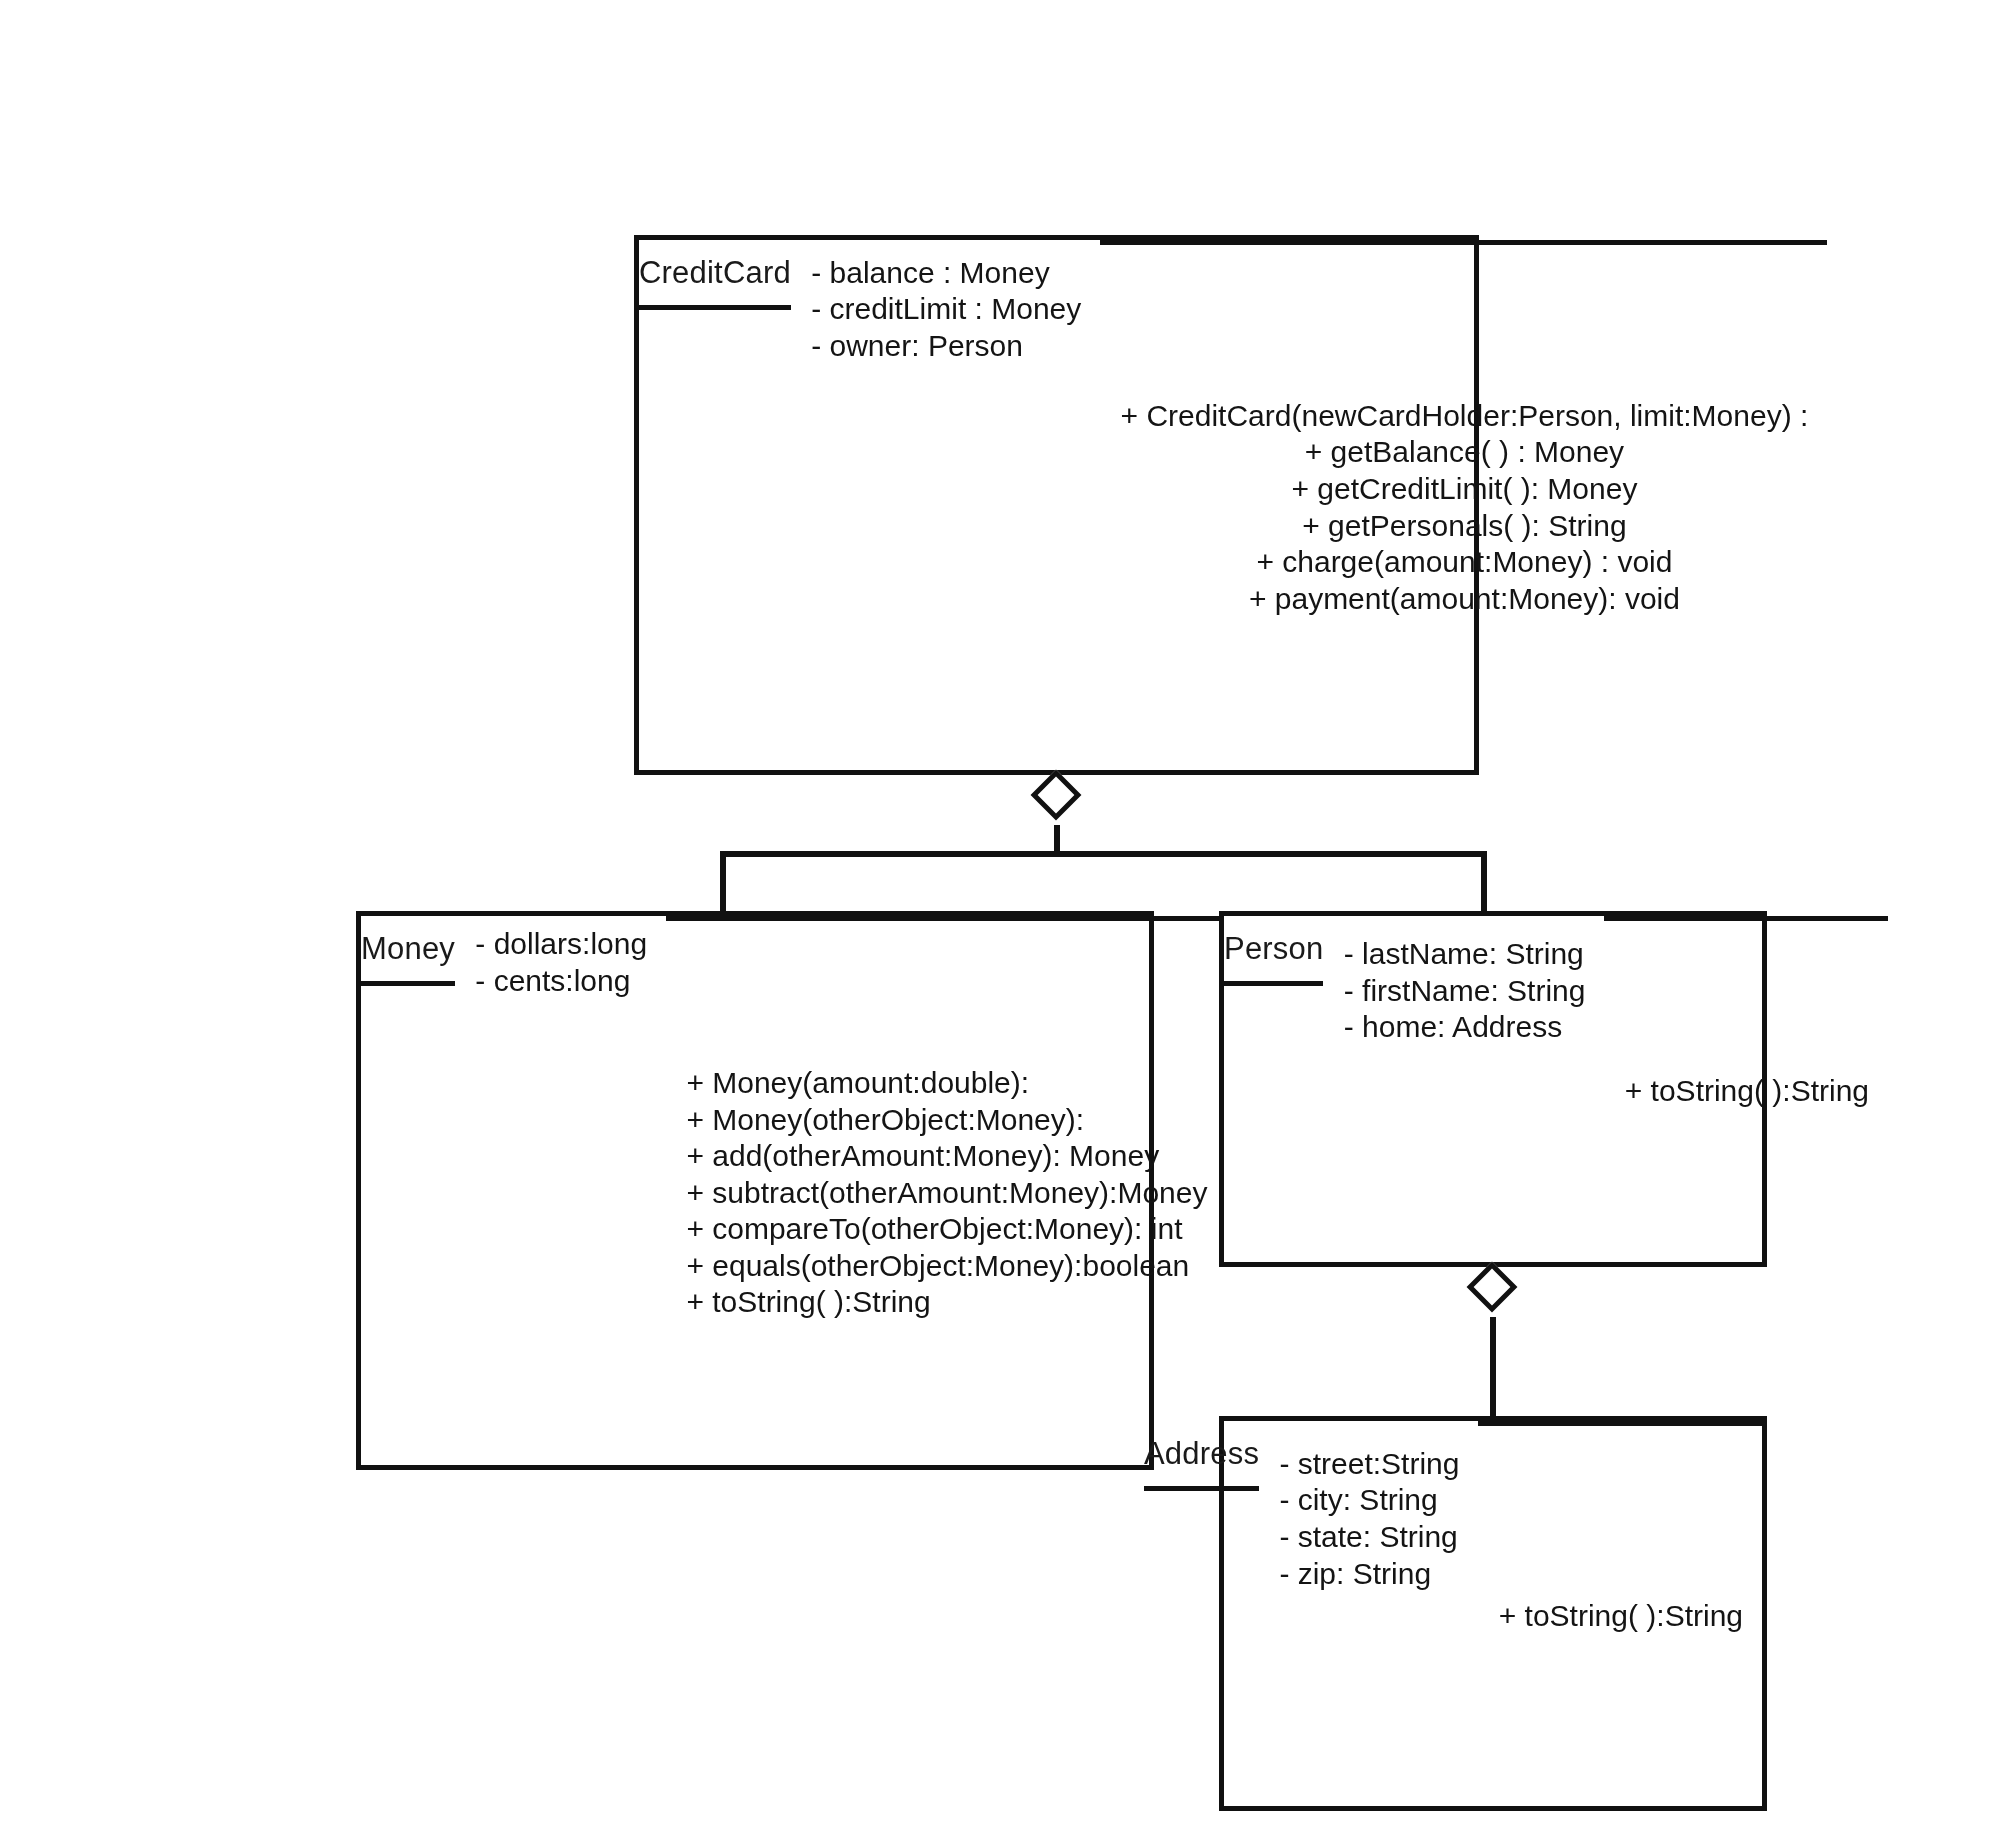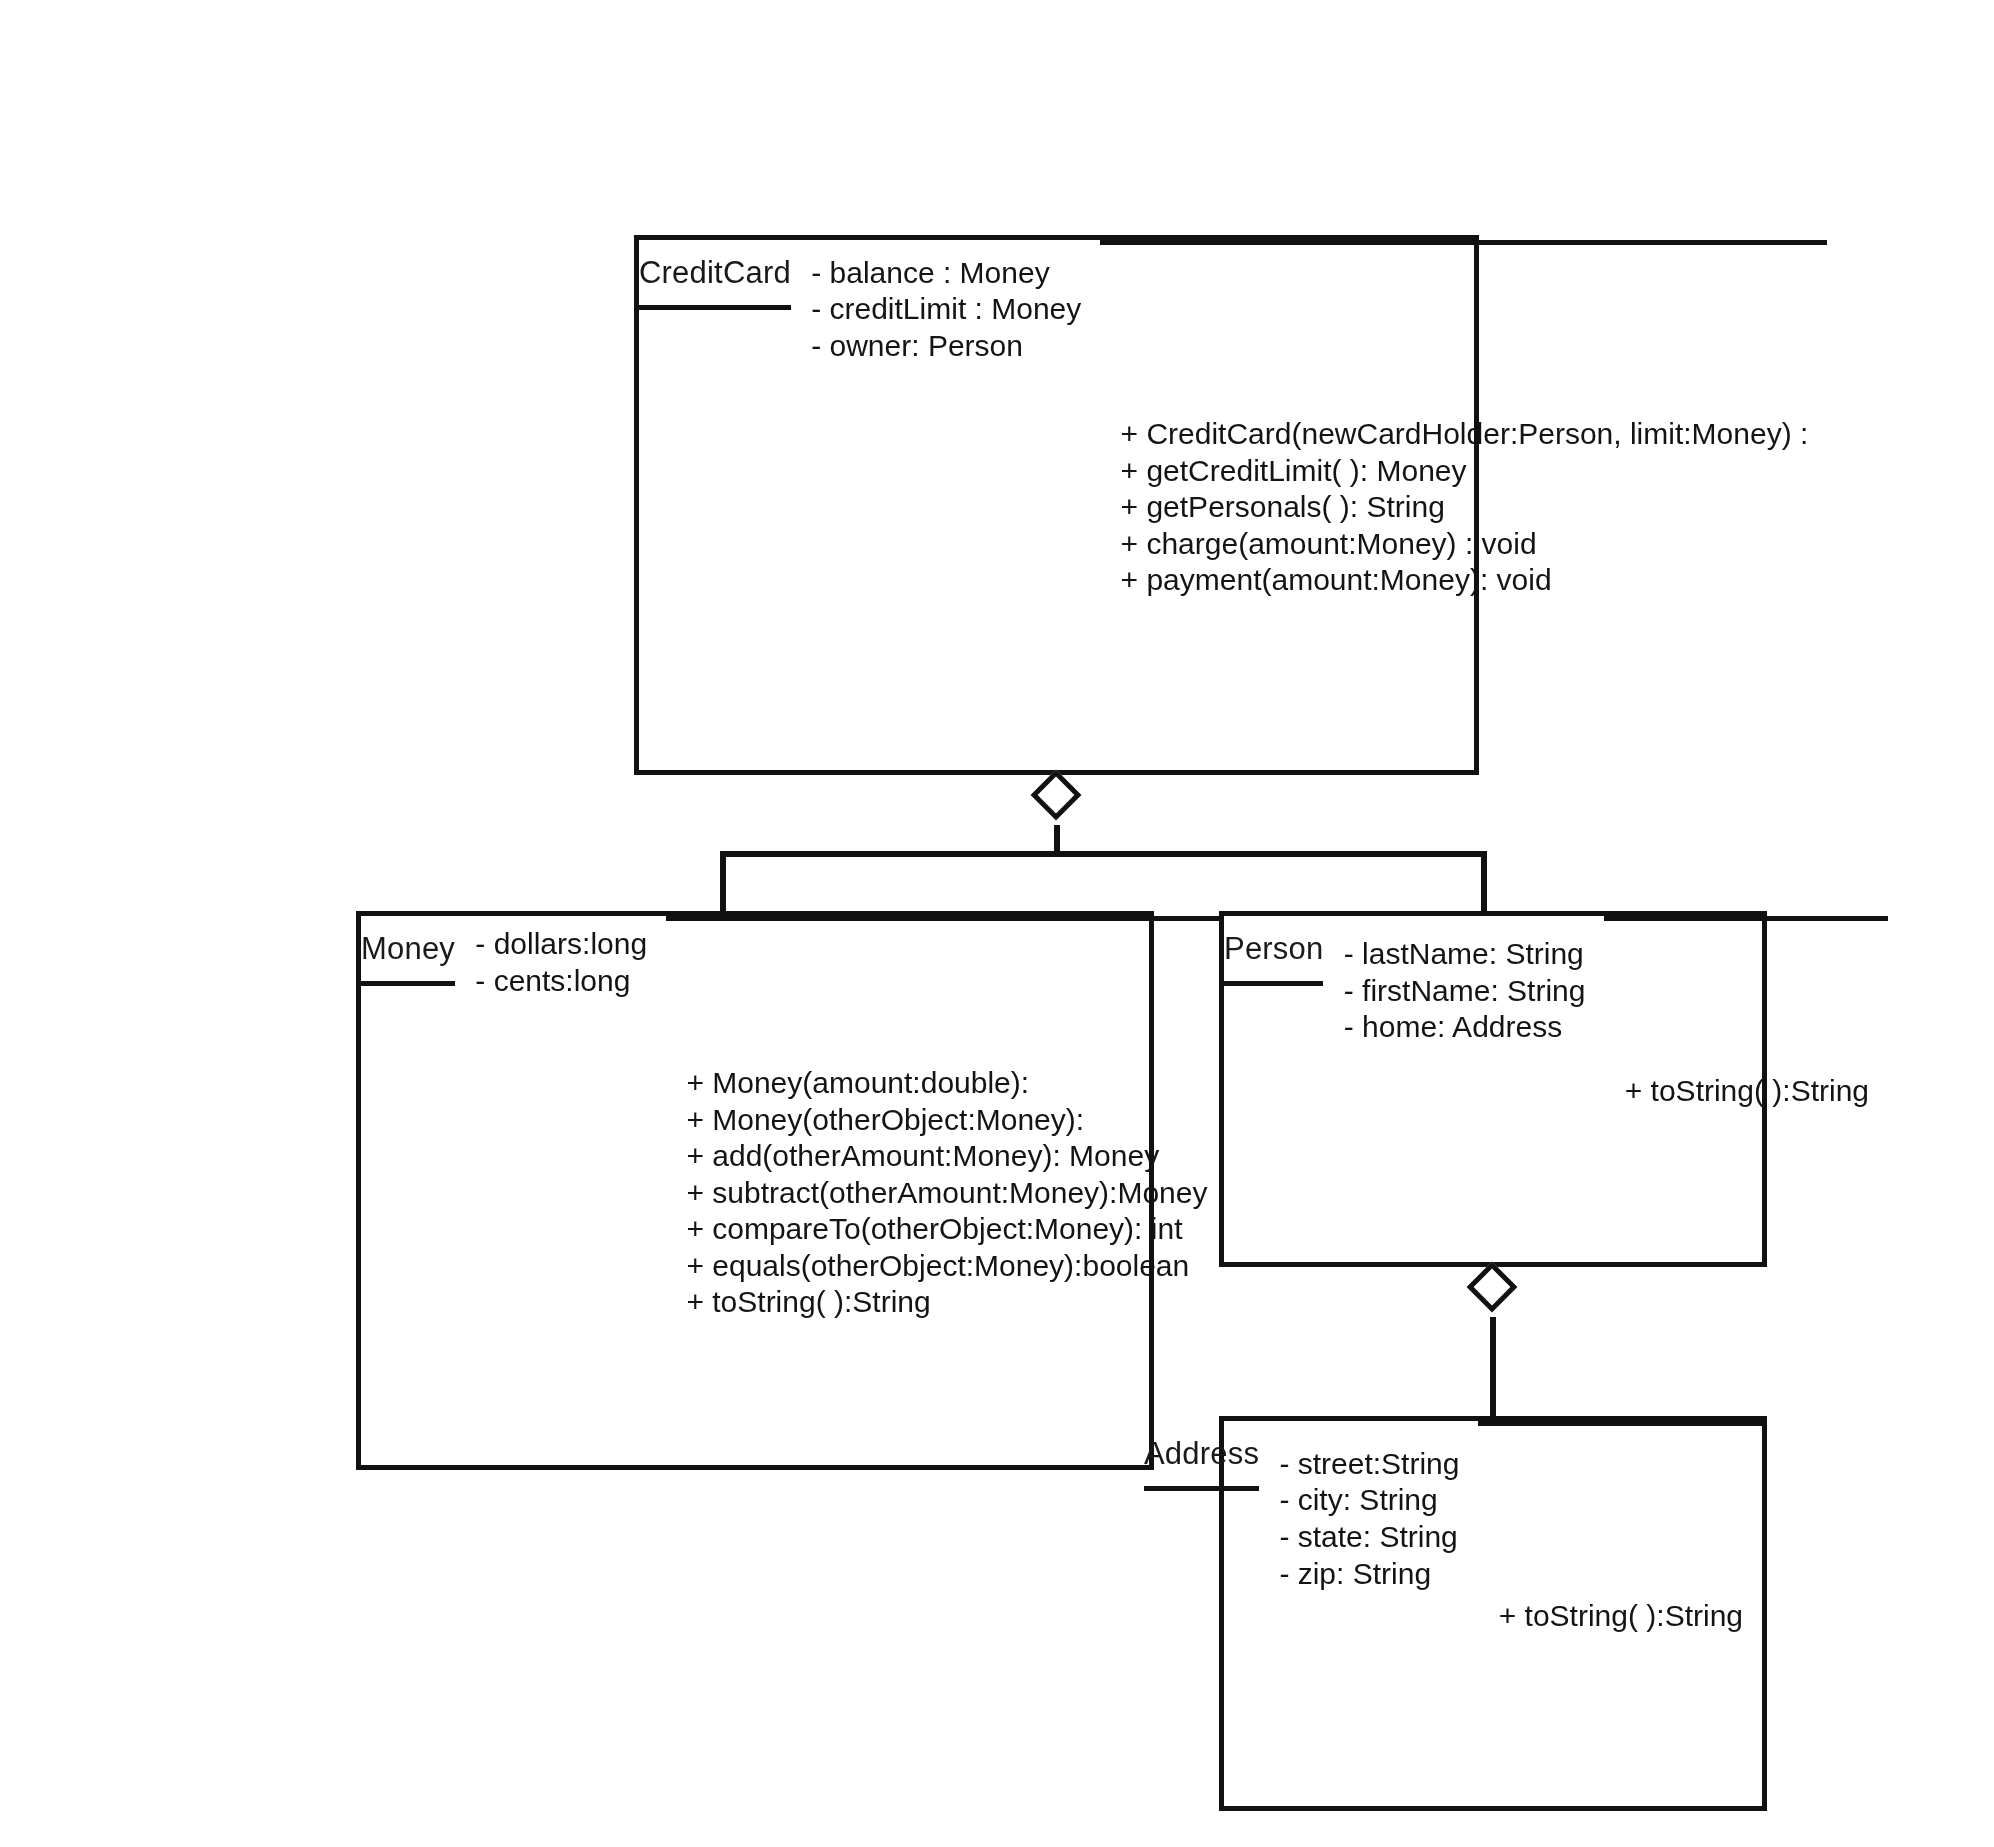--- a/index.html
+++ b/index.html
@@ -95,22 +95,23 @@
 
   <div class="uml-class" style="left:634px; top:235px; width:845px; height:540px;">
     <div class="class-title" style="height:70px;">CreditCard</div>
 
     <div class="class-compartment" style="height:139px;">
       <div class="member-line">- balance : Money</div>
       <div class="member-line">- creditLimit : Money</div>
       <div class="member-line">- owner: Person</div>
     </div>
 
-    <div class="class-compartment" style="flex:1;">
+    <div class="class-compartment" style="flex:1;text-align:center;">
       <div class="member-line">+ CreditCard(newCardHolder:Person, limit:Money) :</div>
+      <div class="member-line">+ getBalance( ) : Money</div>
       <div class="member-line">+ getCreditLimit( ): Money</div>
       <div class="member-line">+ getPersonals( ): String</div>
       <div class="member-line">+ charge(amount:Money) : void</div>
       <div class="member-line">+ payment(amount:Money): void</div>
     </div>
   </div>
 
   <div class="conn-v" style="left:1054px; top:773px; height:11px;"></div>
 
   <div class="diamond" style="left:1038px; top:777px;"></div>

